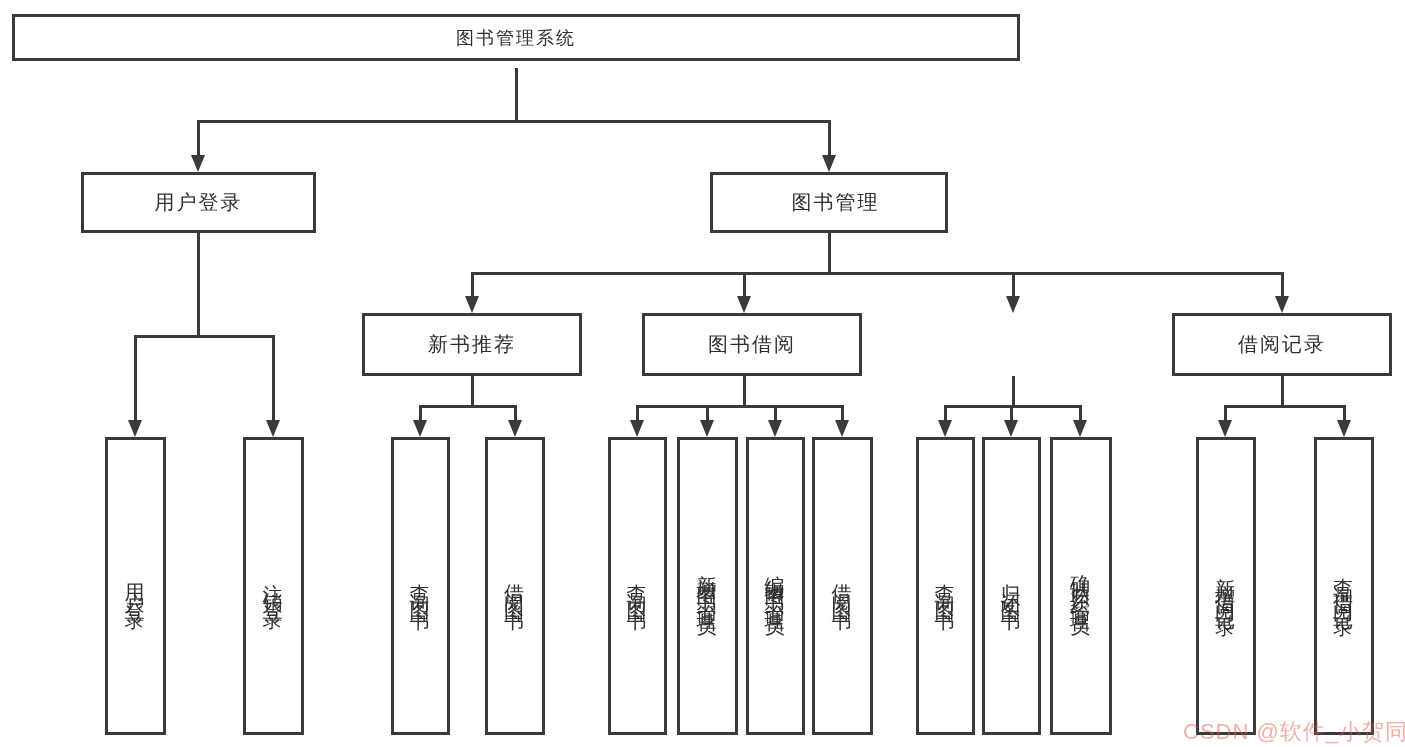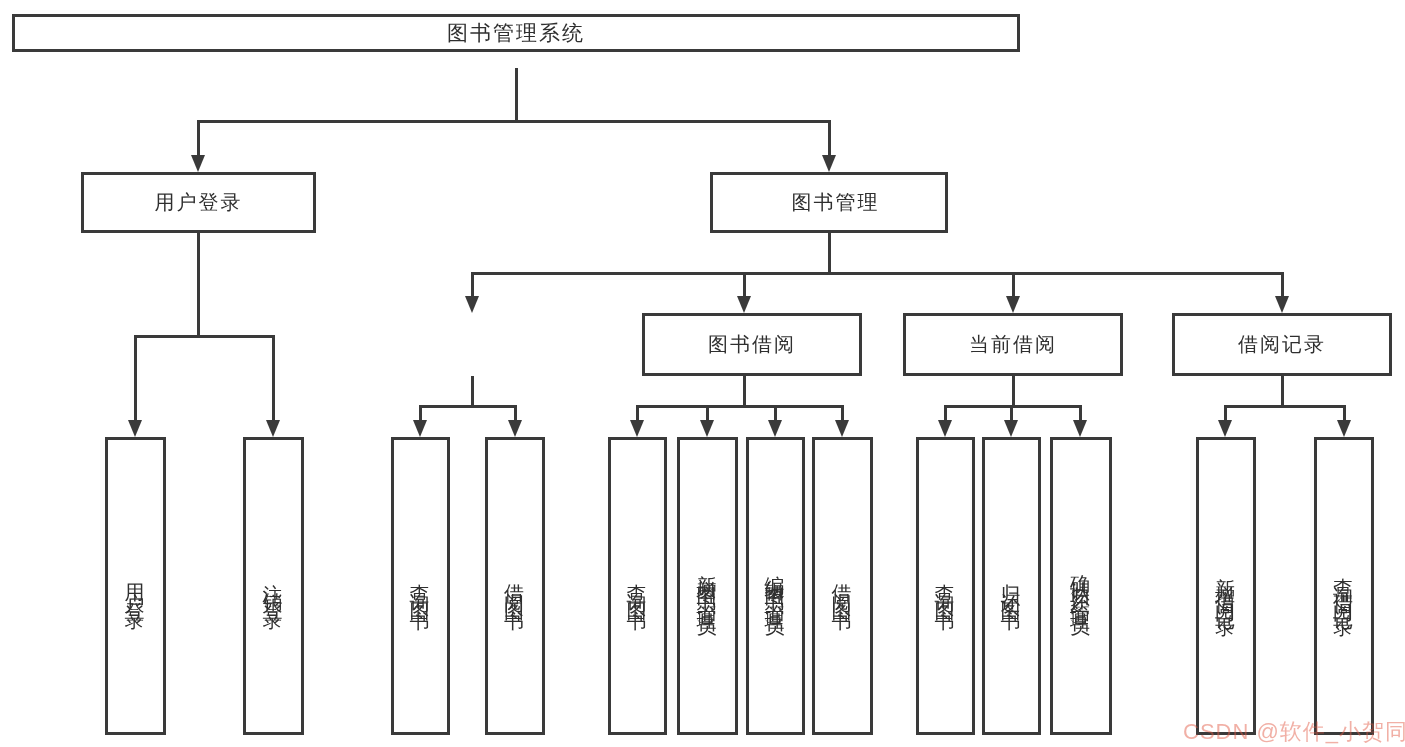--- a/index.html
+++ b/index.html
@@ -92,27 +92,27 @@
   <div class="vl" style="left:1079px;top:405px;height:16px;"></div>
   <div class="ar" style="left:1073px;top:420px;"></div>
 
   <div class="vl" style="left:1281px;top:376px;height:29px;"></div>
   <div class="hl" style="left:1224px;top:405px;width:121px;"></div>
   <div class="vl" style="left:1224px;top:405px;height:16px;"></div>
   <div class="ar" style="left:1218px;top:420px;"></div>
   <div class="vl" style="left:1343px;top:405px;height:16px;"></div>
   <div class="ar" style="left:1337px;top:420px;"></div>
 
-  <div class="box hbox" style="left:12px;top:14px;width:1008px;height:38px;font-size:21px;">图书管理系统</div>
+  <div class="box hbox" style="left:12px;top:14px;width:1008px;height:47px;font-size:18px;">图书管理系统</div>
 
   <div class="box hbox l2" style="left:81px;width:235px;">用户登录</div>
   <div class="box hbox l2" style="left:710px;width:238px;padding-left:13px;">图书管理</div>
 
+  <div class="box hbox l3" style="left:362px;">新书推荐</div>
   <div class="box hbox l3" style="left:642px;">图书借阅</div>
-  <div class="box hbox l3" style="left:903px;">当前借阅</div>
   <div class="box hbox l3" style="left:1172px;">借阅记录</div>
 
   <div class="box vbox leaf" style="left:105px;width:61px;">用户登录</div>
   <div class="box vbox leaf" style="left:243px;width:61px;">注销登录</div>
 
   <div class="box vbox leaf" style="left:391px;width:59px;">查询图书</div>
   <div class="box vbox leaf" style="left:485px;width:60px;">借阅图书</div>
 
   <div class="box vbox leaf" style="left:608px;width:59px;">查询图书</div>
   <div class="box vbox leaf" style="left:677px;width:61px;letter-spacing:6px;">新增图书（管理员）</div>

